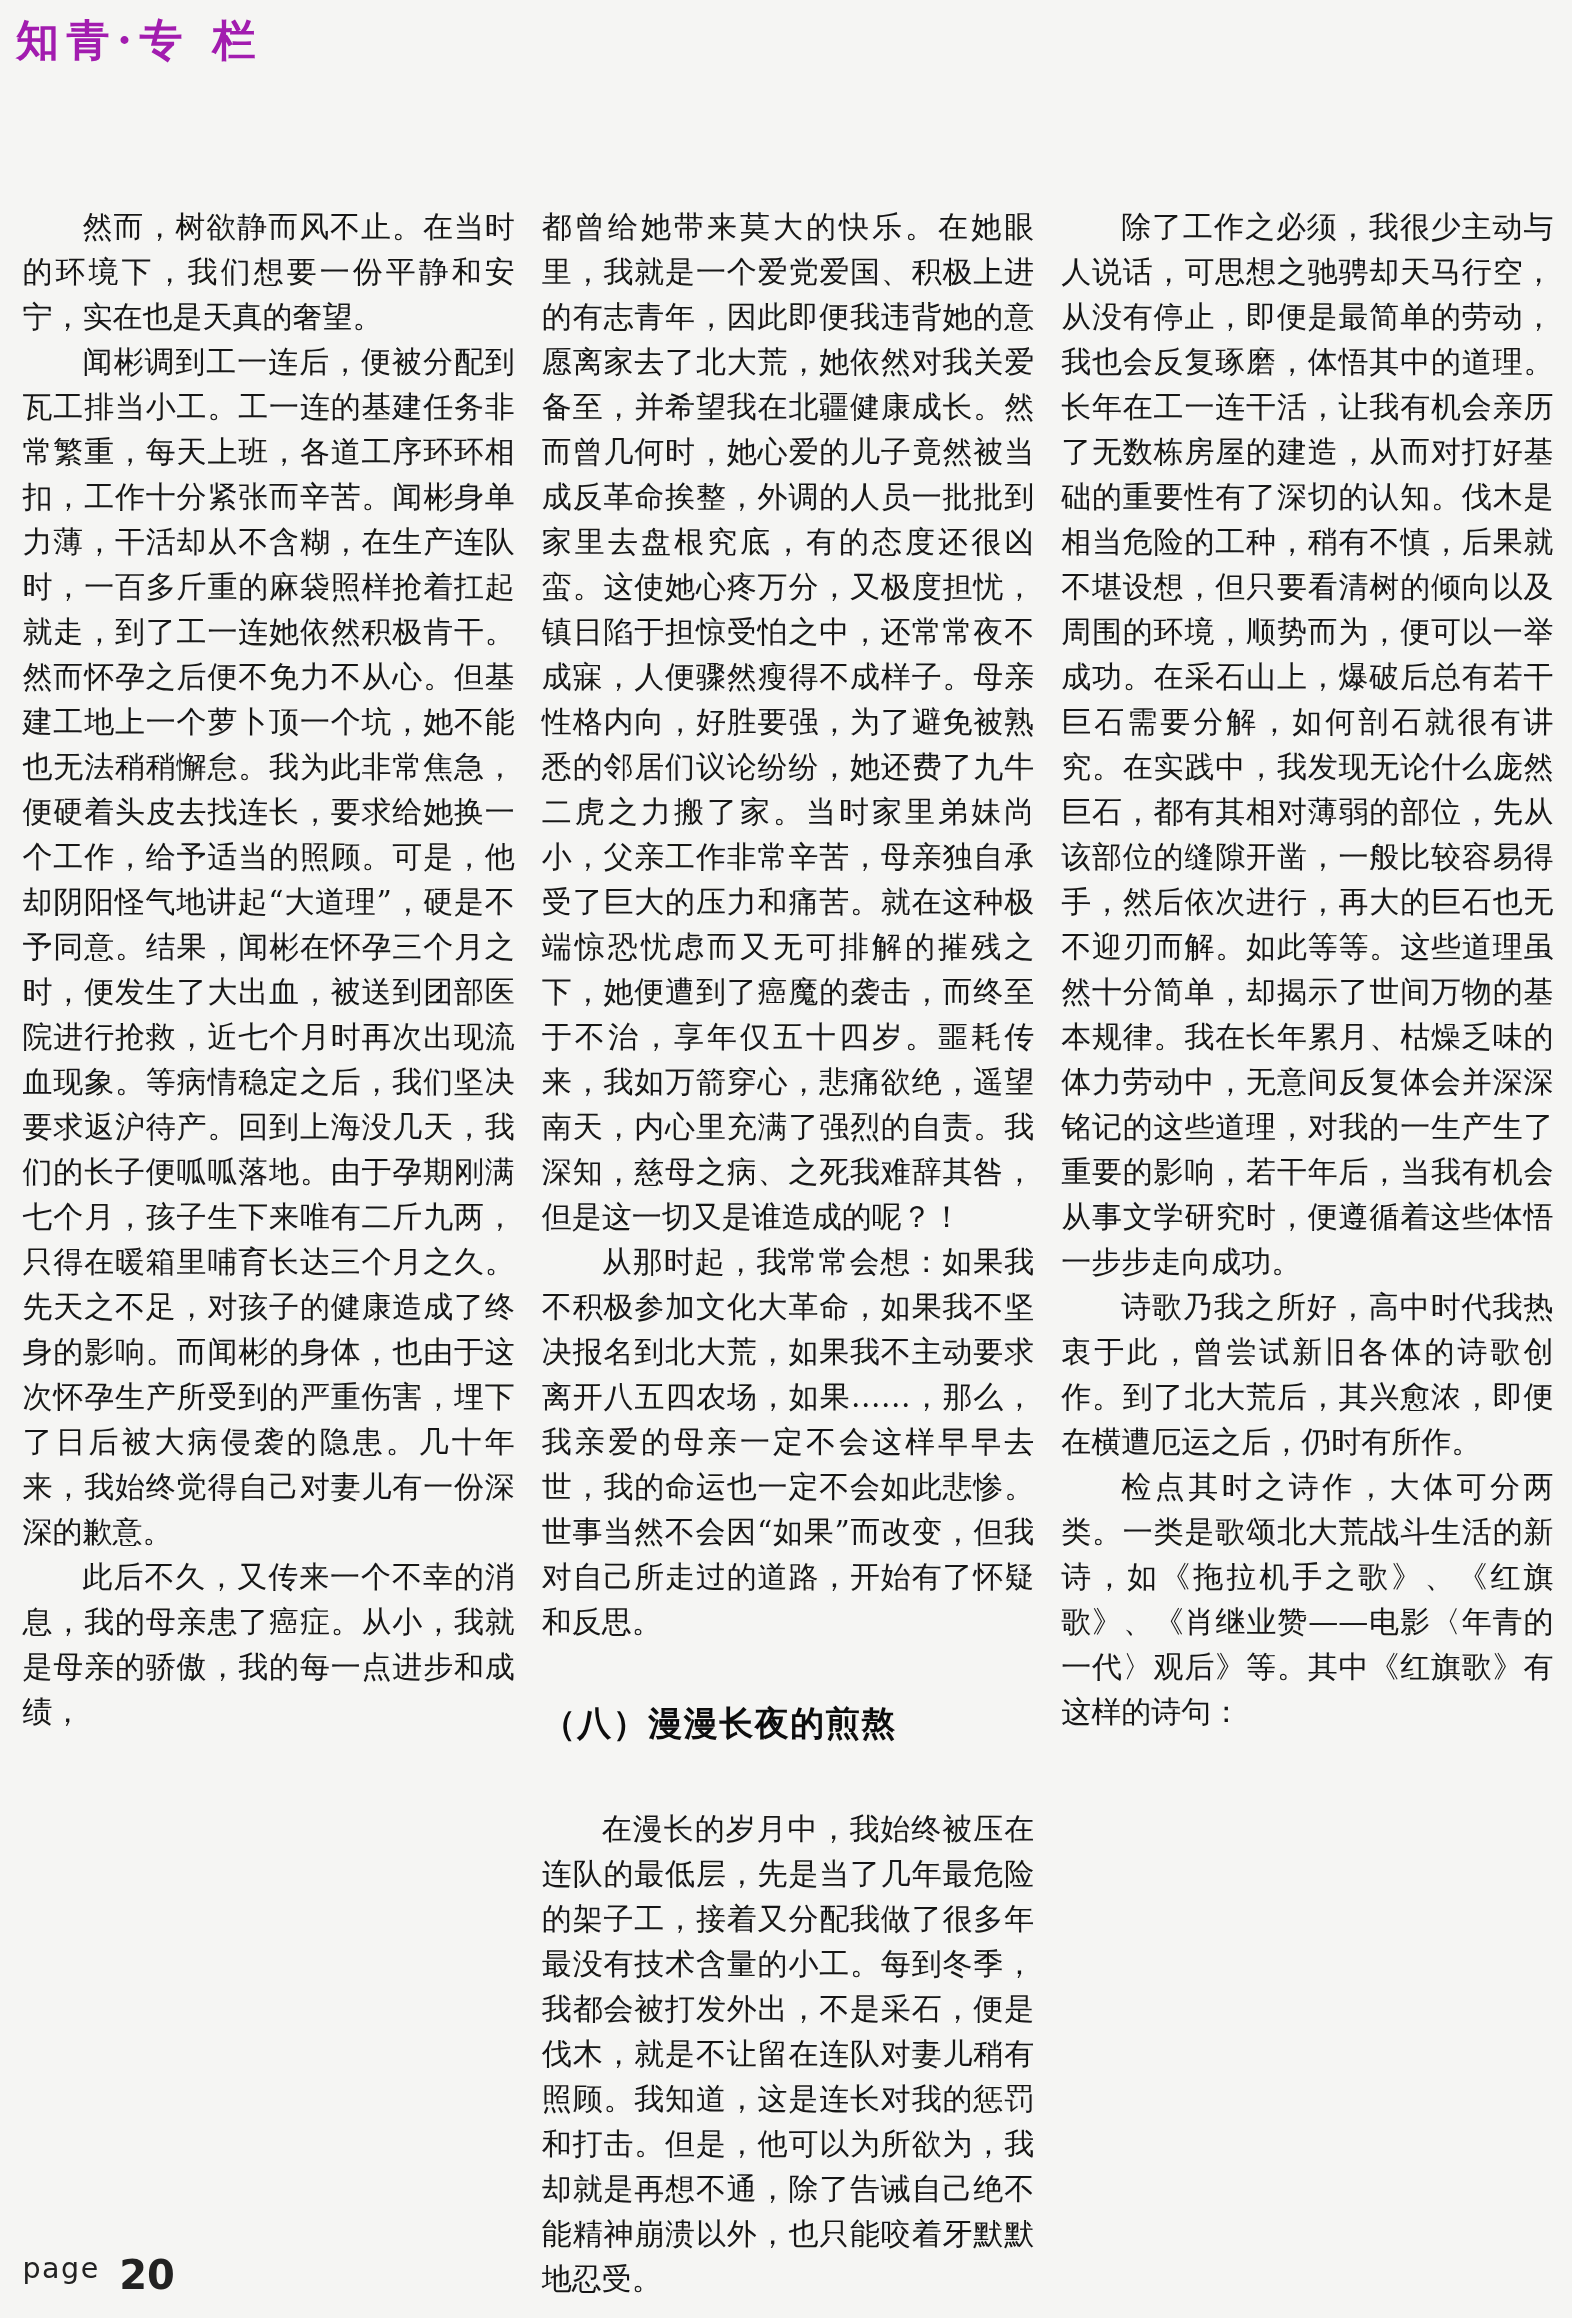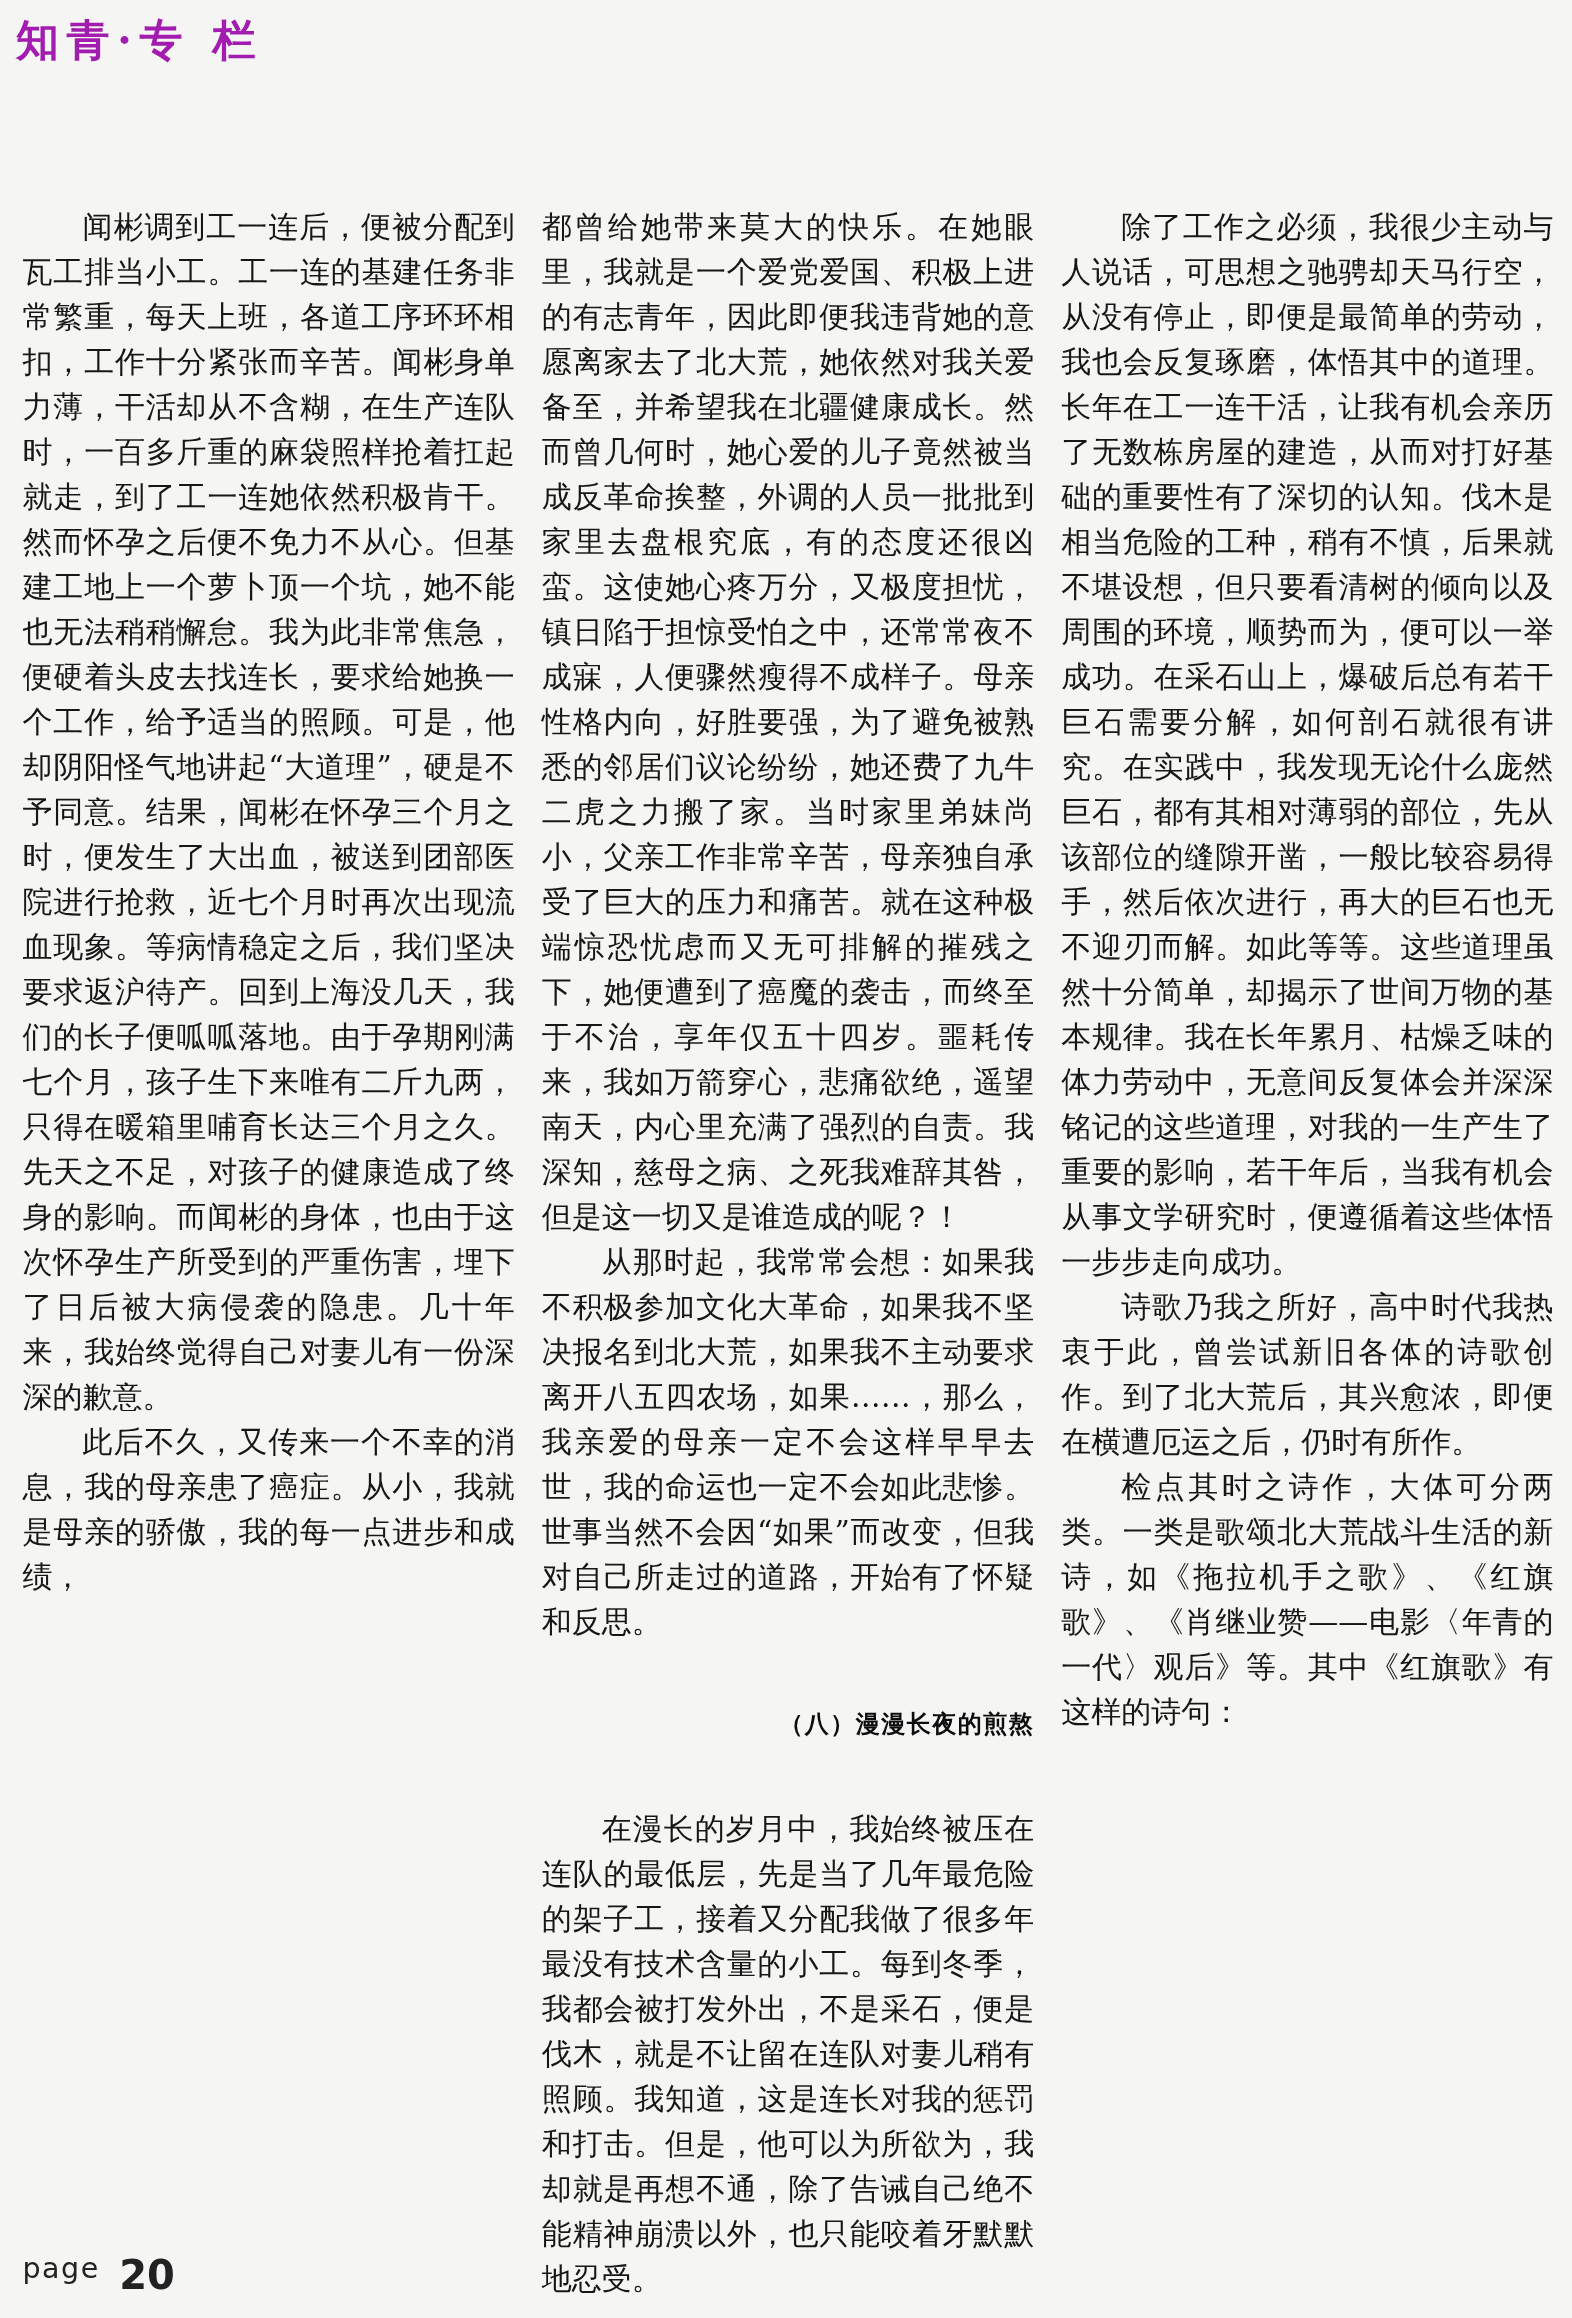--- a/index.html
+++ b/index.html
@@ -42,22 +42,22 @@
   }
   .text-column p.para {
     margin: 0;
     padding: 0;
   }
   .text-column p.para.indent {
     text-indent: 2em;
   }
   .section-heading {
     margin: 57px 0 60px 0;
-    text-align: right;
-    font-size: 24px;
+    text-align: left;
+    font-size: 34px;
     font-weight: bold;
     letter-spacing: 1.5px;
     color: #0d0d0d;
   }
   .page-footer {
     position: absolute;
     left: 22.5px;
     bottom: 21px;
     display: flex;
     align-items: flex-start;
@@ -75,20 +75,21 @@
     font-weight: bold;
   }
 </style>
 </head>
 <body>
 
 <header class="page-header">知青·专 栏</header>
 
 <main class="content">
   <div class="text-column">
+      <p class="para indent">然而，树欲静而风不止。在当时的环境下，我们想要一份平静和安宁，实在也是天真的奢望。</p>
       <p class="para indent">闻彬调到工一连后，便被分配到瓦工排当小工。工一连的基建任务非常繁重，每天上班，各道工序环环相扣，工作十分紧张而辛苦。闻彬身单力薄，干活却从不含糊，在生产连队时，一百多斤重的麻袋照样抢着扛起就走，到了工一连她依然积极肯干。然而怀孕之后便不免力不从心。但基建工地上一个萝卜顶一个坑，她不能也无法稍稍懈怠。我为此非常焦急，便硬着头皮去找连长，要求给她换一个工作，给予适当的照顾。可是，他却阴阳怪气地讲起“大道理”，硬是不予同意。结果，闻彬在怀孕三个月之时，便发生了大出血，被送到团部医院进行抢救，近七个月时再次出现流血现象。等病情稳定之后，我们坚决要求返沪待产。回到上海没几天，我们的长子便呱呱落地。由于孕期刚满七个月，孩子生下来唯有二斤九两，只得在暖箱里哺育长达三个月之久。先天之不足，对孩子的健康造成了终身的影响。而闻彬的身体，也由于这次怀孕生产所受到的严重伤害，埋下了日后被大病侵袭的隐患。几十年来，我始终觉得自己对妻儿有一份深深的歉意。</p>
       <p class="para indent">此后不久，又传来一个不幸的消息，我的母亲患了癌症。从小，我就是母亲的骄傲，我的每一点进步和成绩，</p>
     </div>
   <div class="text-column">
       <p class="para">都曾给她带来莫大的快乐。在她眼里，我就是一个爱党爱国、积极上进的有志青年，因此即便我违背她的意愿离家去了北大荒，她依然对我关爱备至，并希望我在北疆健康成长。然而曾几何时，她心爱的儿子竟然被当成反革命挨整，外调的人员一批批到家里去盘根究底，有的态度还很凶蛮。这使她心疼万分，又极度担忧，镇日陷于担惊受怕之中，还常常夜不成寐，人便骤然瘦得不成样子。母亲性格内向，好胜要强，为了避免被熟悉的邻居们议论纷纷，她还费了九牛二虎之力搬了家。当时家里弟妹尚小，父亲工作非常辛苦，母亲独自承受了巨大的压力和痛苦。就在这种极端惊恐忧虑而又无可排解的摧残之下，她便遭到了癌魔的袭击，而终至于不治，享年仅五十四岁。噩耗传来，我如万箭穿心，悲痛欲绝，遥望南天，内心里充满了强烈的自责。我深知，慈母之病、之死我难辞其咎，但是这一切又是谁造成的呢？！</p>
       <p class="para indent">从那时起，我常常会想：如果我不积极参加文化大革命，如果我不坚决报名到北大荒，如果我不主动要求离开八五四农场，如果……，那么，我亲爱的母亲一定不会这样早早去世，我的命运也一定不会如此悲惨。世事当然不会因“如果”而改变，但我对自己所走过的道路，开始有了怀疑和反思。</p>
       <h3 class="section-heading">（八）漫漫长夜的煎熬</h3>
       <p class="para indent">在漫长的岁月中，我始终被压在连队的最低层，先是当了几年最危险的架子工，接着又分配我做了很多年最没有技术含量的小工。每到冬季，我都会被打发外出，不是采石，便是伐木，就是不让留在连队对妻儿稍有照顾。我知道，这是连长对我的惩罚和打击。但是，他可以为所欲为，我却就是再想不通，除了告诫自己绝不能精神崩溃以外，也只能咬着牙默默地忍受。</p>
     </div>
   <div class="text-column">

